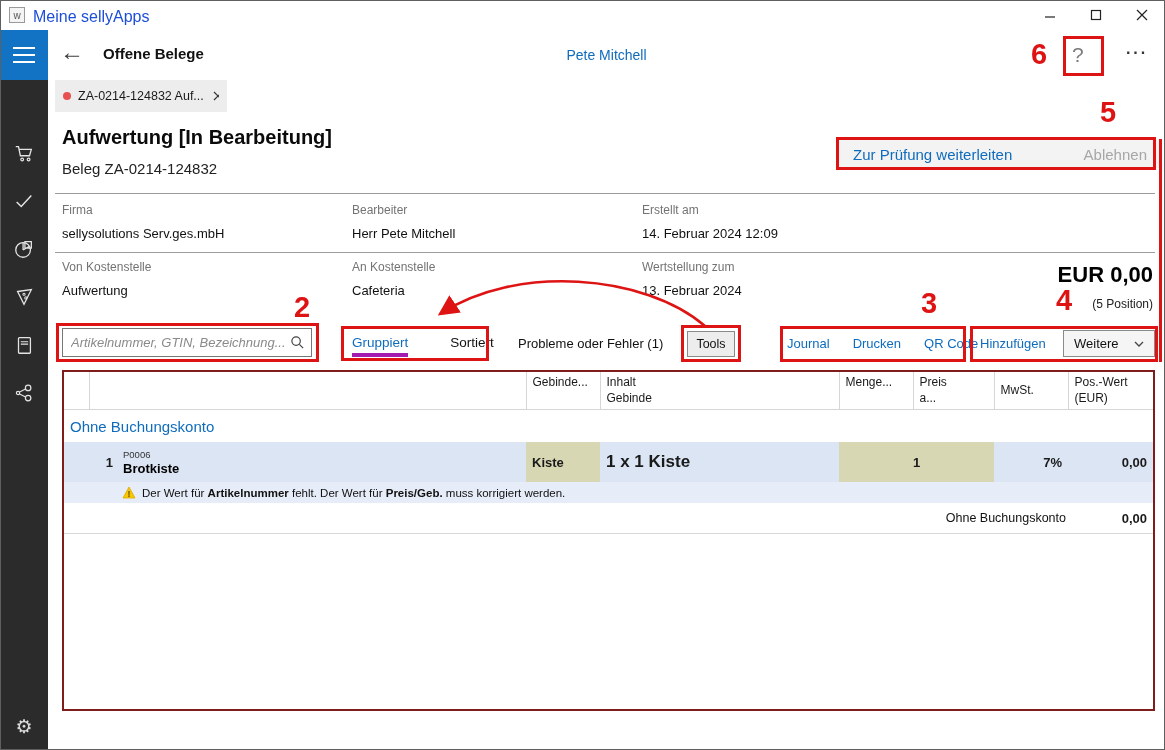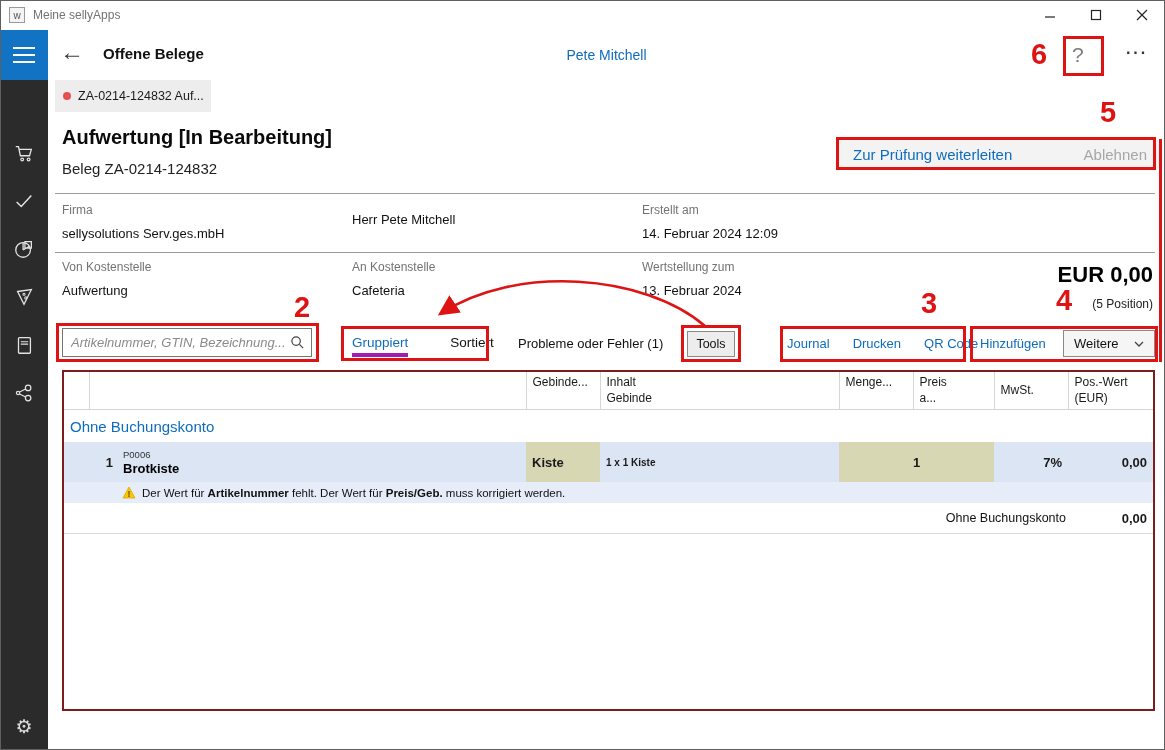--- a/index.html
+++ b/index.html
@@ -5,38 +5,38 @@
   html,body{margin:0;padding:0;}
   body{
     width:1165px;height:750px;position:relative;overflow:hidden;
     background:#ffffff;font-family:"Liberation Sans",sans-serif;color:#1a1a1a;
   }
   
   .window-frame{position:absolute;inset:0;border:1px solid #5f5f5f;box-sizing:border-box;pointer-events:none;z-index:60;}
   .titlebar{position:absolute;left:0;top:0;width:1165px;height:30px;background:#ffffff;border-bottom:0;}
   .app-icon{position:absolute;left:9px;top:7px;width:16px;height:16px;border:1px solid #9a9a9a;box-sizing:border-box;
     font-size:10px;color:#555;display:flex;align-items:center;justify-content:center;background:#f4f4f4;}
-  .titlebar-title{position:absolute;left:33px;top:8px;font-size:12px;color:#737373;}
+  .titlebar-title{position:absolute;left:33px;top:8px;font-size:16px;color:#1d4ed8;}
   .win-btn{position:absolute;top:0;width:46px;height:30px;display:flex;align-items:center;justify-content:center;}
   
   .app-header{position:absolute;left:0;top:30px;width:1165px;height:50px;background:#ffffff;}
   .hamburger{position:absolute;left:0;top:30px;width:48px;height:50px;background:#1273c4;display:flex;flex-direction:column;justify-content:center;align-items:center;gap:5px;}
   .hamburger span{display:block;width:22px;height:2px;background:#ffffff;}
   .back-arrow{position:absolute;left:60px;top:40px;font-size:24px;color:#3a3a3a;line-height:1;}
   .page-title{position:absolute;left:103px;top:45px;font-size:15px;font-weight:bold;color:#111;}
   .header-user{position:absolute;left:48px;right:0;top:47px;text-align:center;font-size:14px;color:#0f6cbd;}
   .help-btn{position:absolute;left:1072px;top:43px;font-size:21px;color:#7c7c7c;}
   .more-btn{position:absolute;left:1126px;top:44px;font-size:16px;font-weight:bold;letter-spacing:2px;color:#333;}
   
   .sidebar{position:absolute;left:0;top:80px;width:48px;height:670px;background:#2b2b2b;}
   .side-icon{position:absolute;left:13px;width:22px;height:22px;}
   .gear-icon{position:absolute;left:13px;top:636px;font-size:19px;color:#dcdcdc;line-height:22px;text-align:center;width:22px;}
   
   .tabbar{position:absolute;left:48px;top:80px;width:1117px;height:32px;background:#ffffff;}
-  .tab{position:absolute;left:7px;top:0;width:156px;height:32px;background:#ededed;display:flex;align-items:center;padding:0 8px;box-sizing:border-box;gap:7px;}
+  .tab{position:absolute;left:7px;top:0;width:172px;height:32px;background:#ededed;display:flex;align-items:center;padding:0 8px;box-sizing:border-box;gap:7px;}
   .tab-dot{width:8px;height:8px;border-radius:50%;background:#e85050;flex:0 0 auto;}
   .tab-label{font-size:12.5px;color:#1a1a1a;white-space:nowrap;}
   .tab-close{margin-left:2px;}
   
   .doc-title{position:absolute;left:62px;top:126px;font-size:20px;font-weight:bold;color:#0b0b0b;}
   .doc-subtitle{position:absolute;left:62px;top:160px;font-size:15px;color:#222;}
   .action-panel{position:absolute;left:839px;top:140px;width:322px;height:28px;background:#f3f3f3;
     display:flex;align-items:center;justify-content:space-between;padding:0 14px;box-sizing:border-box;}
   .action-forward{font-size:15px;color:#0f6cbd;}
   .action-reject{font-size:15px;color:#a6a6a6;}
@@ -70,21 +70,21 @@
   table.items th span{display:block;line-height:1.3;}
   td{padding:0 6px;}
   tr.group-row td{color:#0f6cbd;font-size:15px;height:32px;background:#fff;}
   tr.item-row{background:#dbe5f4;}
   tr.item-row td{height:40px;}
   .cell-desc{display:flex;align-items:center;gap:10px;}
   .pos-num{width:18px;text-align:right;font-weight:bold;font-size:13px;}
   .art-code{font-size:9.5px;color:#333;}
   .art-name{font-size:13px;font-weight:bold;color:#000;margin-top:1px;}
   .cell-beige{background:#d8d7b4;font-weight:bold;font-size:13px;}
-  .cell-inhalt{font-weight:bold;font-size:10px;}
+  .cell-inhalt{font-weight:bold;font-size:17px;}
   .cell-qty{text-align:center;}
   .cell-right{text-align:right;font-weight:bold;font-size:13px;}
   tr.warning-row{background:#e6ecf8;}
   tr.warning-row td{height:21px;font-size:11.5px;color:#111;padding-left:58px;}
   tr.subtotal-row td{height:30px;border-bottom:1px solid #d9d9d9;background:#fff;}
   .subtotal-label{text-align:right;font-size:12.5px;color:#111;padding-right:2px;}
   .subtotal-value{text-align:right;font-weight:bold;font-size:13px;}
   tr.filler-row td{height:175px;background:#fff;}
   .warn-tri{display:inline-block;vertical-align:-2px;margin-right:6px;}
   .bold{font-weight:bold;}
@@ -177,20 +177,21 @@
 </div>
 
 <div class="divider" style="top:193px;"></div>
 <div class="divider" style="top:252px;"></div>
 
 <div class="field" style="left:62px;top:203px;">
   <div class="lbl">Firma</div>
   <div class="val">sellysolutions Serv.ges.mbH</div>
 </div>
 <div class="field" style="left:352px;top:203px;">
+  <div class="lbl">Bearbeiter</div>
   <div class="val">Herr Pete Mitchell</div>
 </div>
 <div class="field" style="left:642px;top:203px;">
   <div class="lbl">Erstellt am</div>
   <div class="val">14. Februar 2024 12:09</div>
 </div>
 <div class="field" style="left:62px;top:260px;">
   <div class="lbl">Von Kostenstelle</div>
   <div class="val">Aufwertung</div>
 </div>

